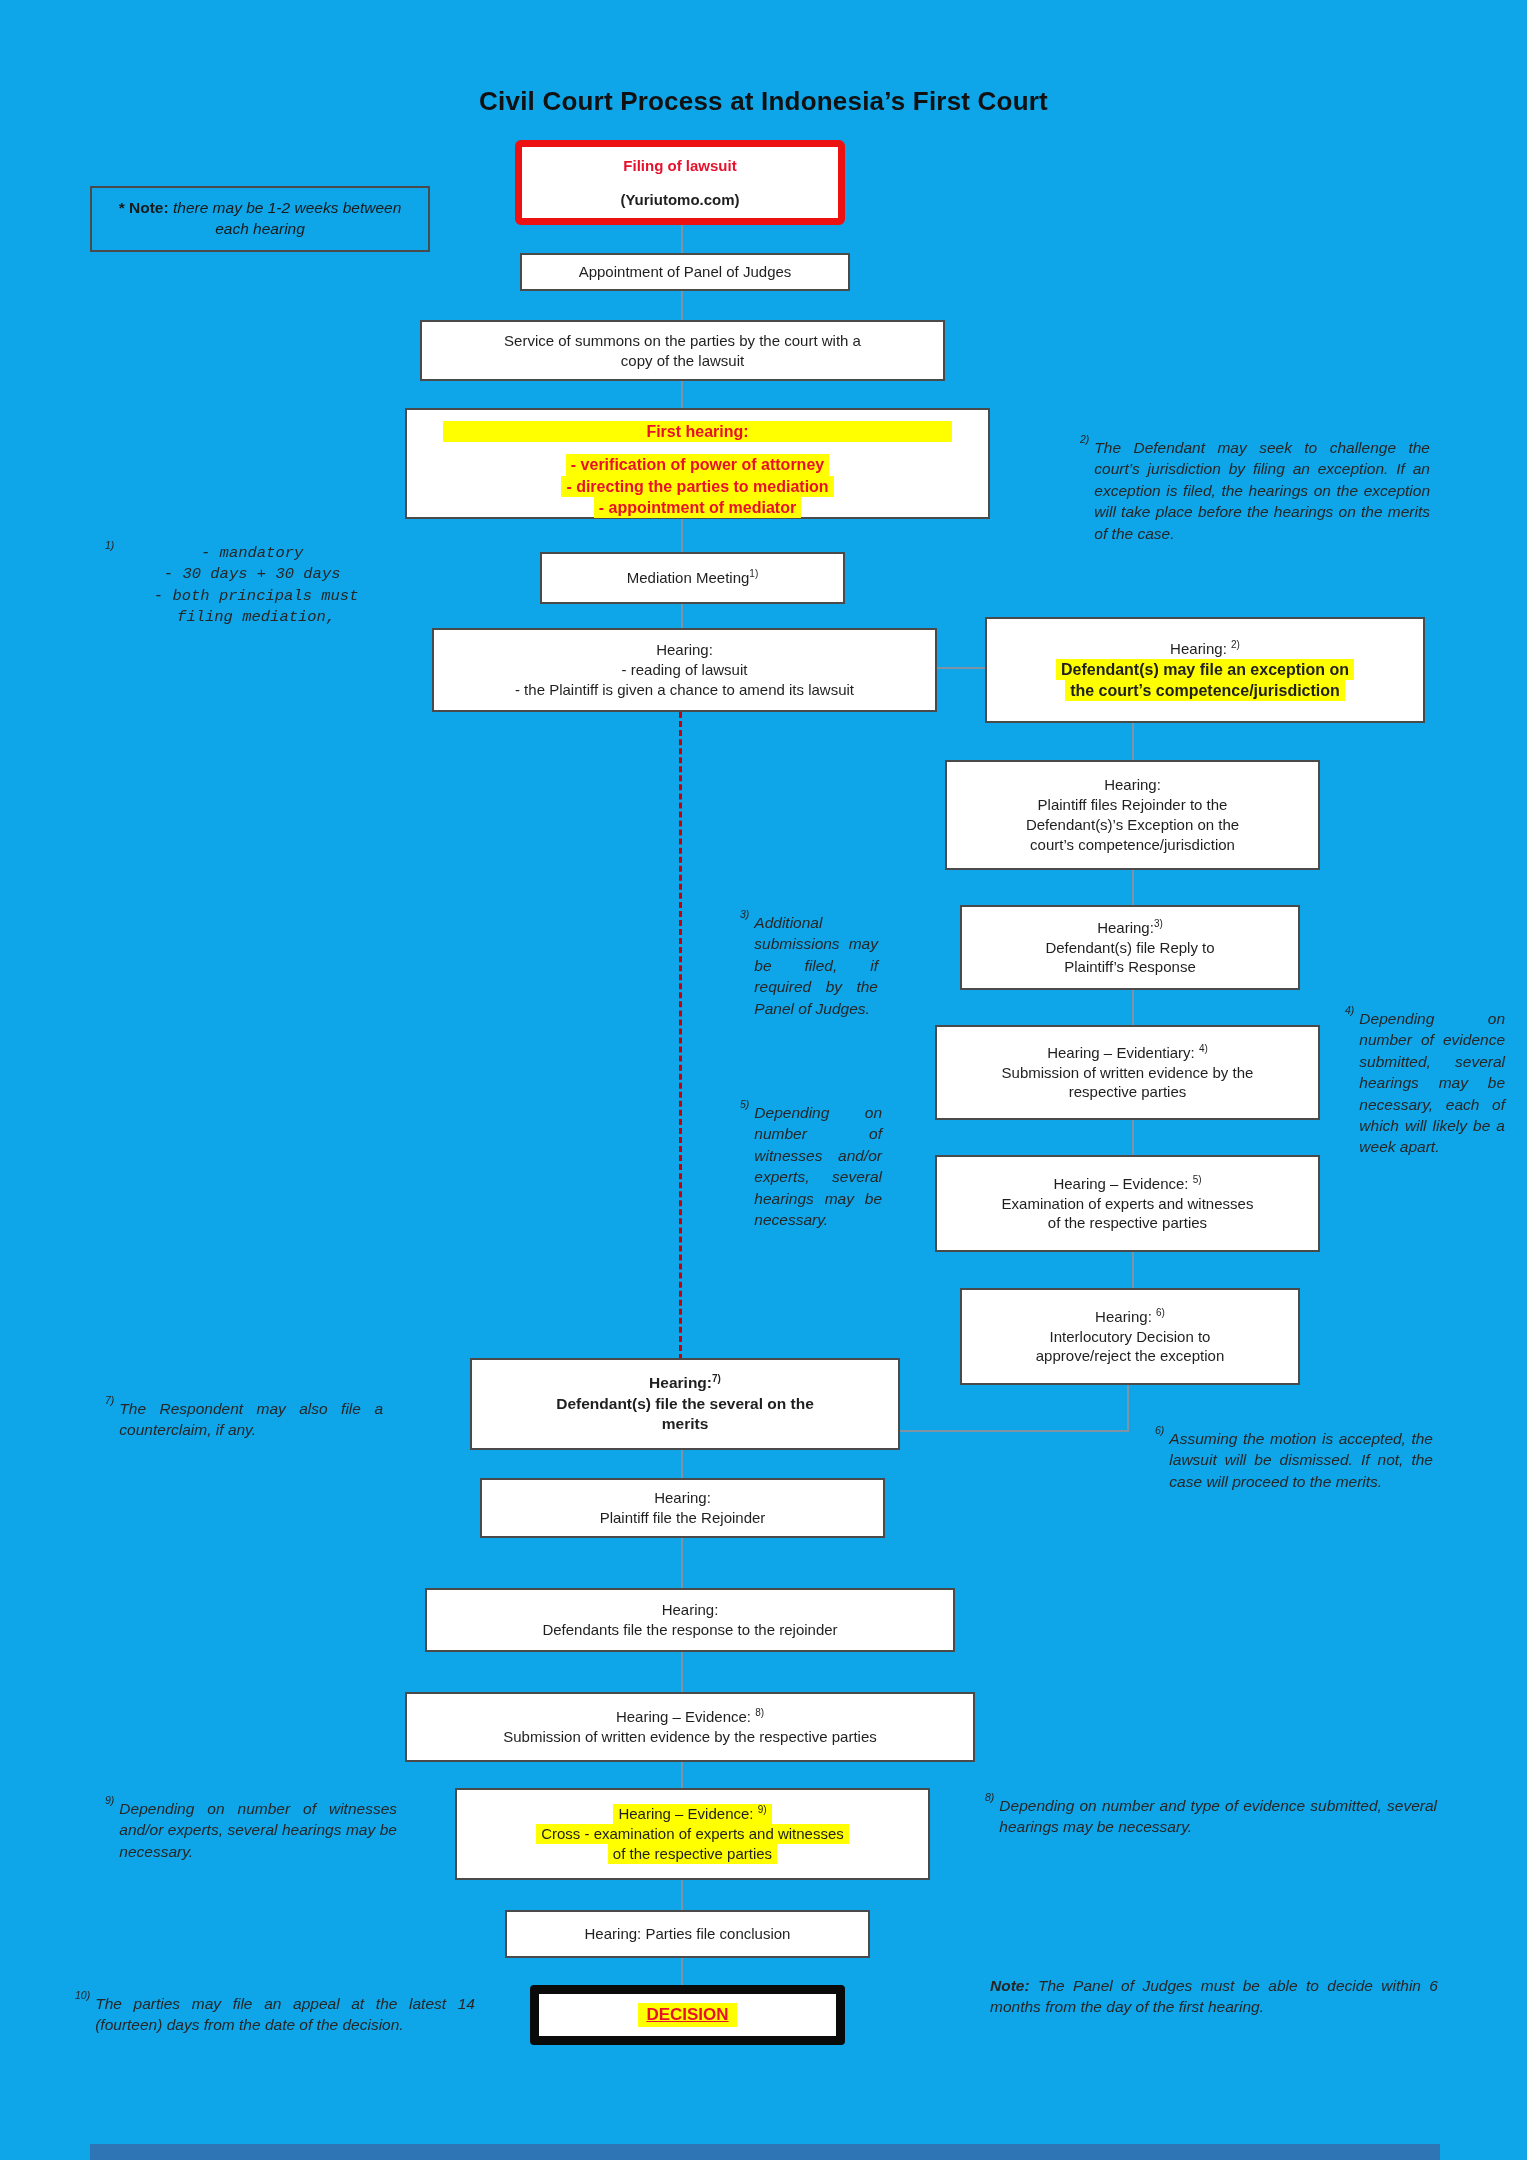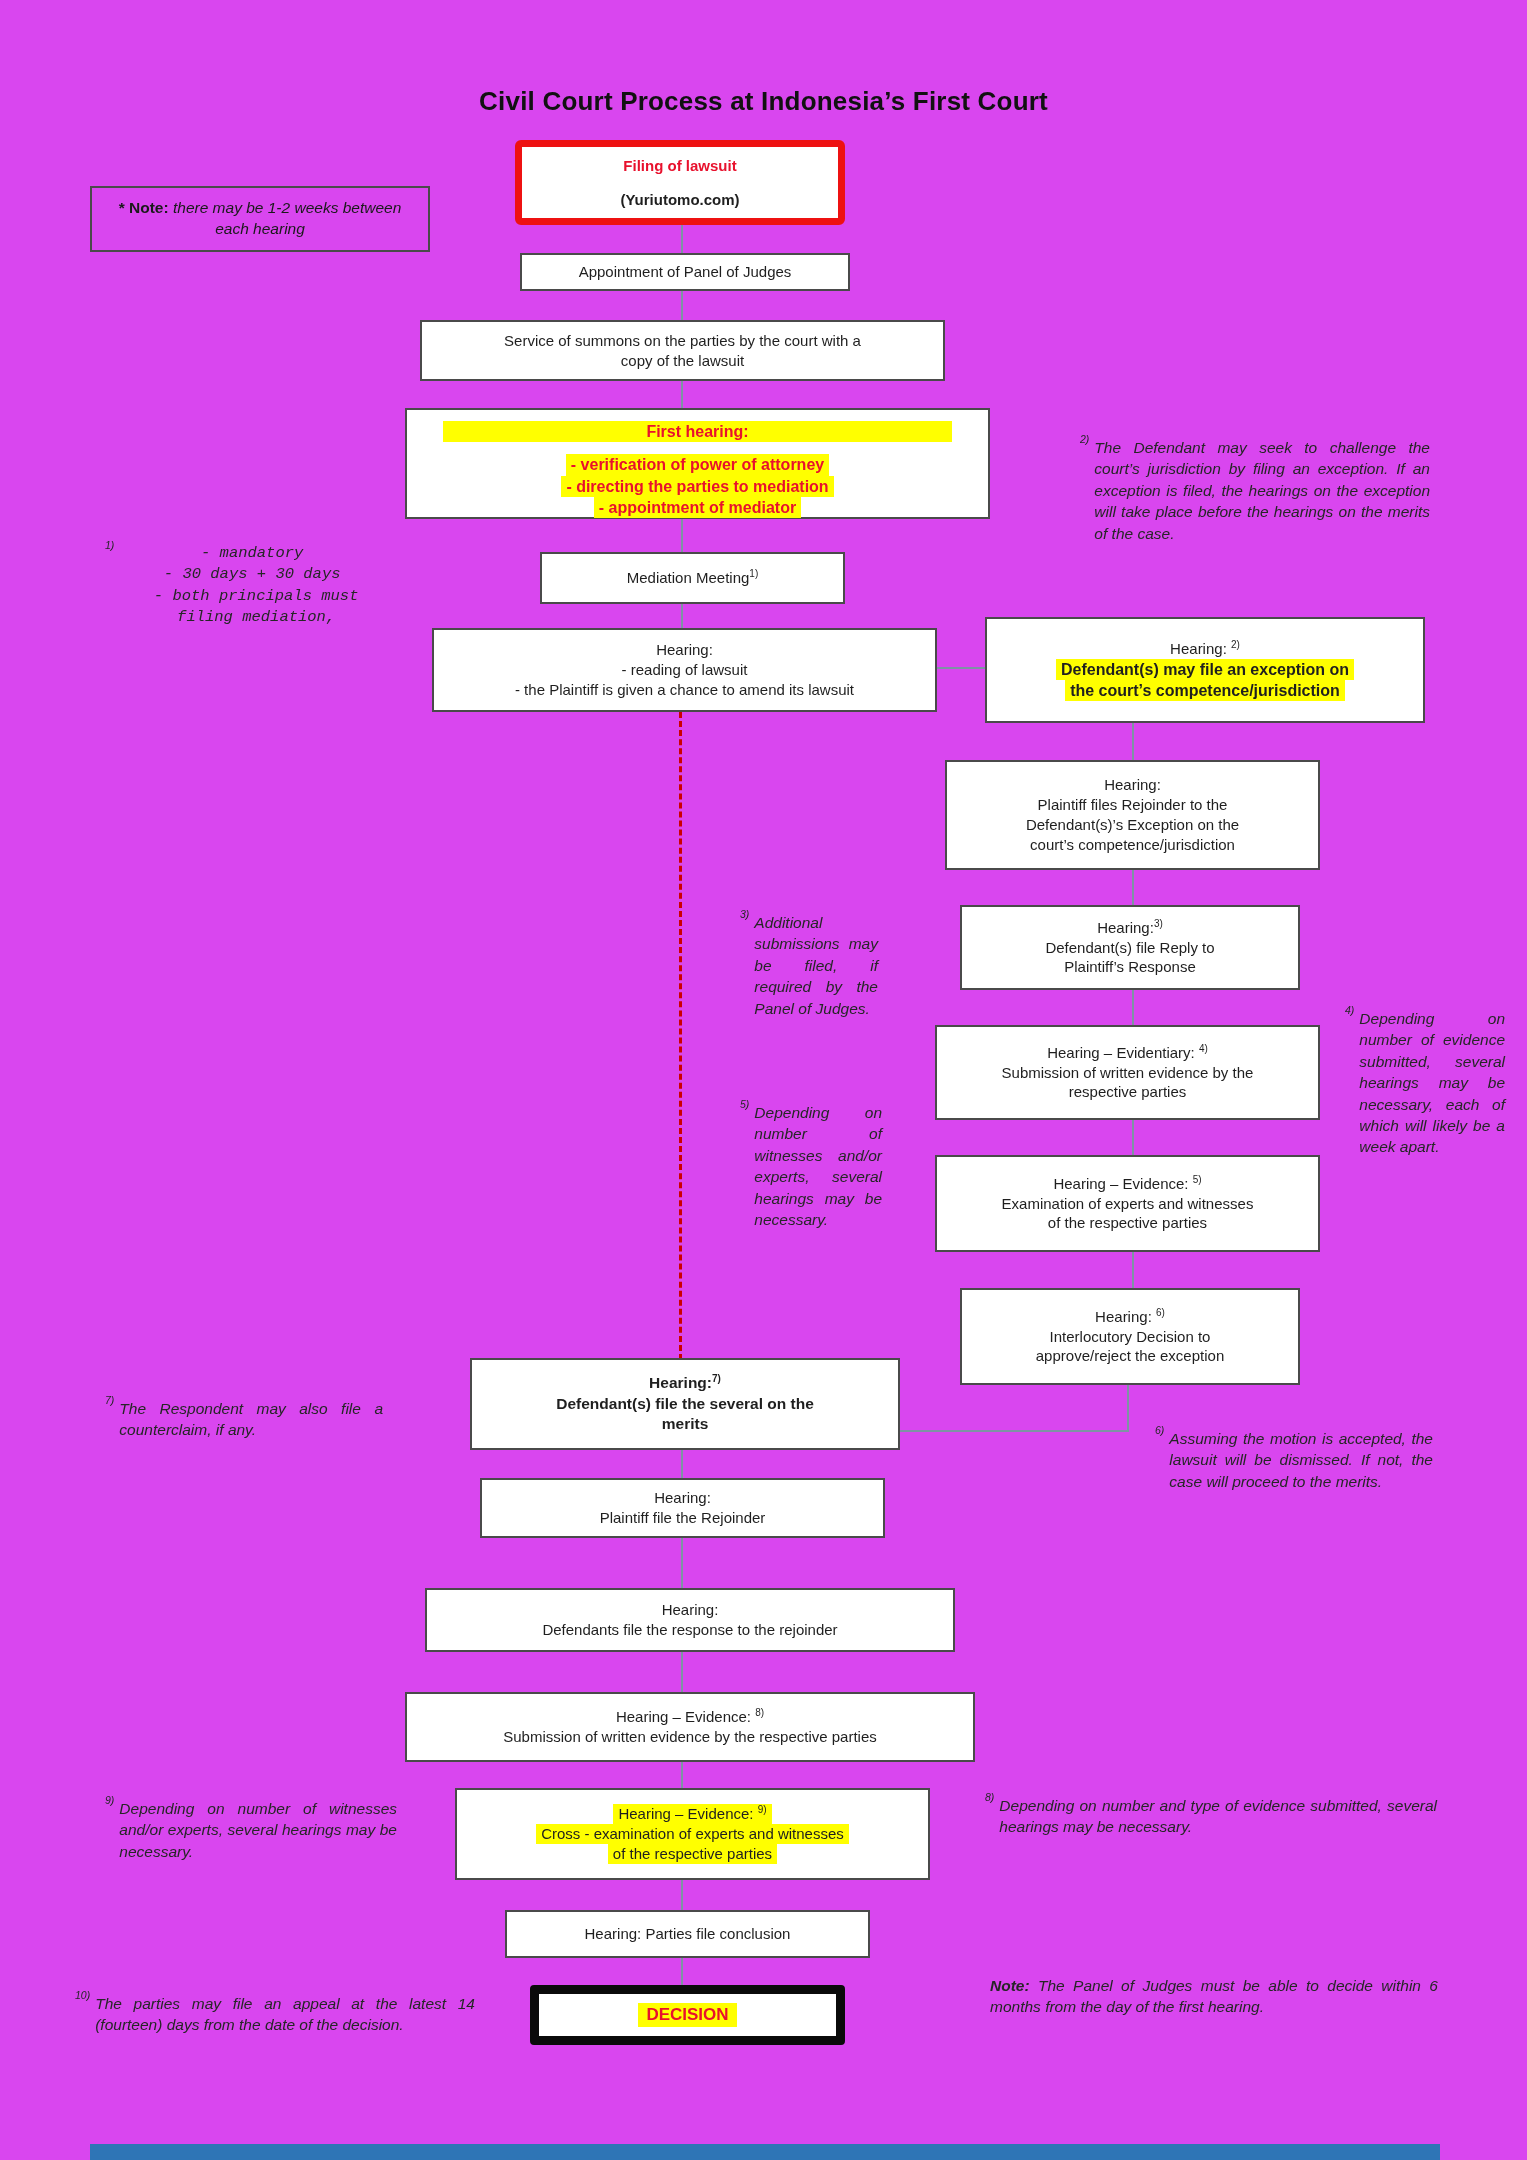--- a/index.html
+++ b/index.html
@@ -1,34 +1,34 @@
 <!DOCTYPE html>
 <html><head>
 <meta charset="utf-8">
 <style>
   html,body{margin:0;padding:0;background:#ffffff;}
   body{font-family:"Liberation Sans", sans-serif; color:#1a1a1a;}
-  #canvas{position:relative;width:1527px;height:2160px;background:#d946ef;overflow:hidden;}
+  #canvas{position:relative;width:1527px;height:2160px;background:#0ea5e9;overflow:hidden;}
 
   .title{position:absolute;left:0;top:86px;width:1527px;text-align:center;
          font-size:26px;font-weight:bold;letter-spacing:.2px;color:#111;}
 
   .box{position:absolute;box-sizing:border-box;border:2px solid #4a4a4a;background:#fff;
        display:flex;flex-direction:column;align-items:center;justify-content:center;
        text-align:center;font-size:15px;line-height:1.32;color:#1f1f1f;padding:4px 8px;}
   .box .line{display:block;}
   .red{color:#e8112d;font-weight:bold;}
   .bold{font-weight:bold;}
   .hl{background:#ffff00;padding:0 5px;display:inline-block;}
   .hl-wide{background:#ffff00;display:block;width:90%;margin:12px auto;}
   sup{font-size:10px;line-height:0;}
 
   .filing{border:7px solid #ee1111;border-radius:6px;font-weight:bold;gap:14px;}
   .decision{border:9px solid #0a0a0a;border-radius:4px;}
-  .decision .hl{font-size:17px;font-weight:bold;color:#e8112d;padding:1px 8px;}
+  .decision .hl{font-size:17px;font-weight:bold;color:#e8112d;padding:1px 8px;text-decoration:underline;}
 
   .note{position:absolute;font-style:italic;font-size:15.5px;color:#262626;line-height:1.38;display:flex;}
   .note sup{flex:0 0 auto;margin-right:5px;margin-top:2px;font-size:10.5px;}
   .note .ntext{text-align:justify;}
   .note .ntext.left{text-align:center;font-family:Liberation Mono, monospace;}
   .nb{font-weight:bold;font-style:normal;}
   .nbi{font-weight:bold;}
 
   .notebox{position:absolute;box-sizing:border-box;border:2px solid #4a4a4a;
            display:flex;align-items:center;justify-content:center;text-align:center;

